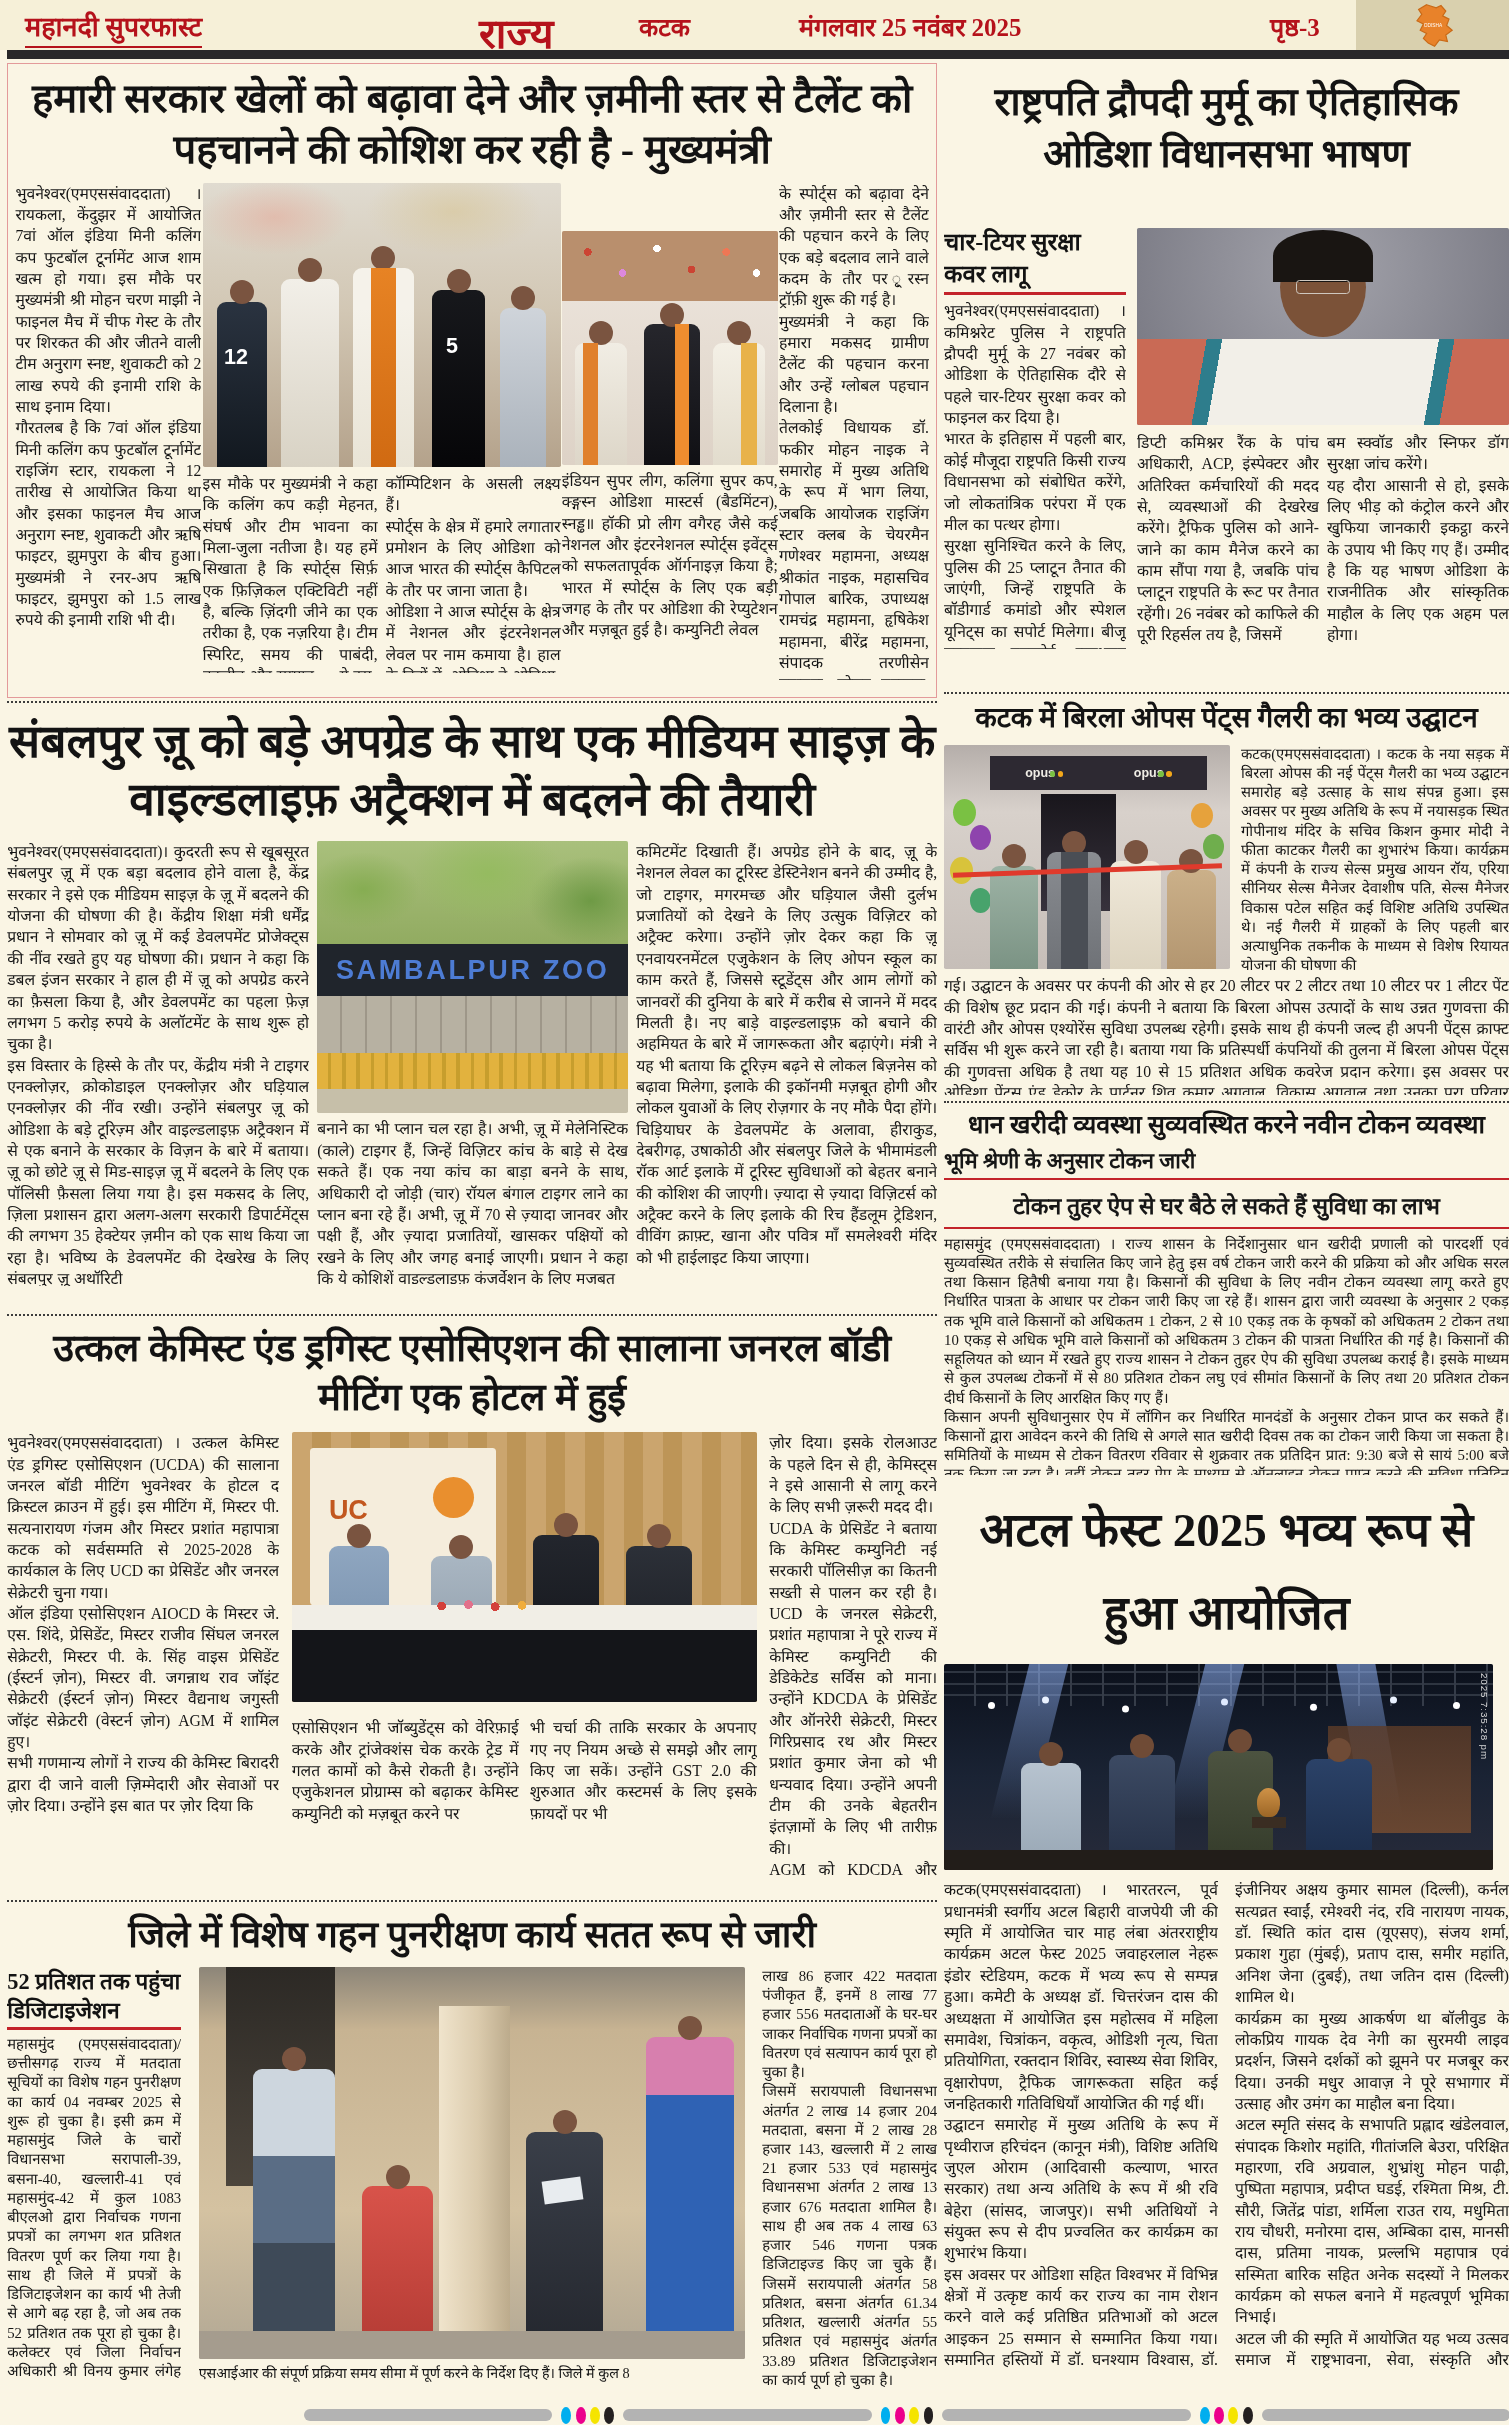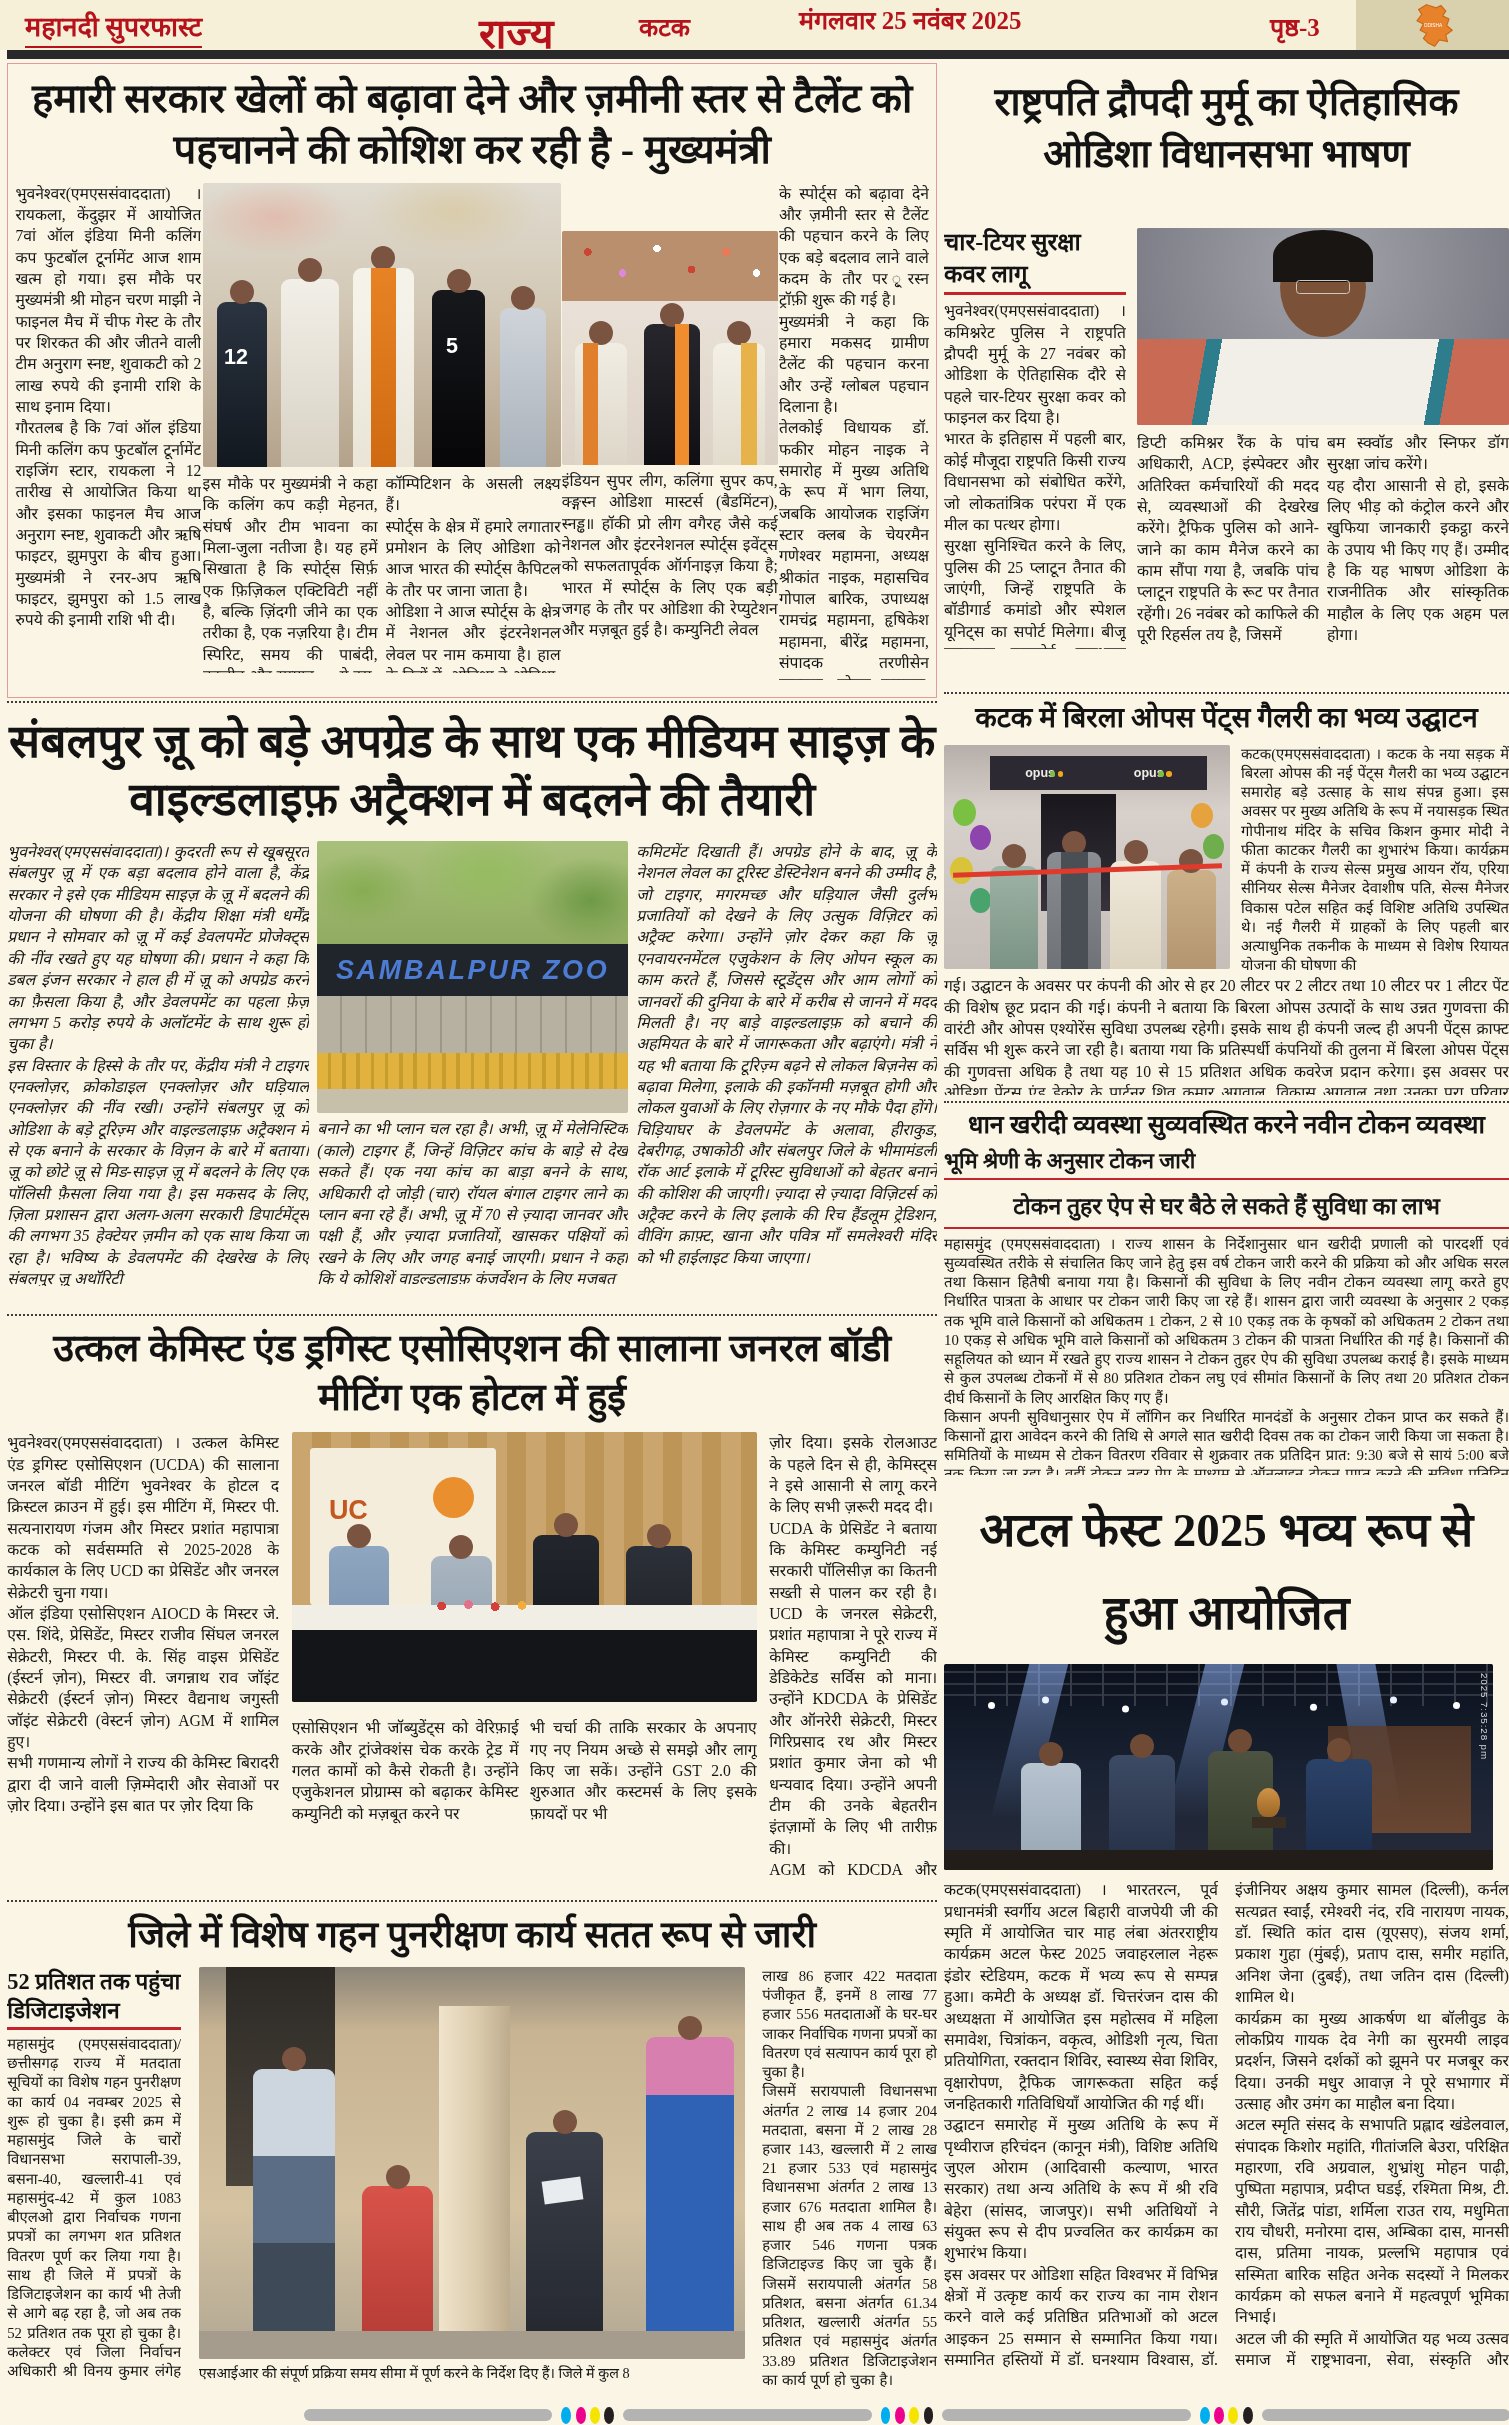--- a/index.html
+++ b/index.html
@@ -4,21 +4,21 @@
 <style>
 html,body{margin:0;padding:0;}
 body{width:1510px;height:2426px;background:#faf5e4;font-family:"Liberation Serif","DejaVu Serif",serif;position:relative;overflow:hidden;color:#161616;}
 .page{position:absolute;inset:0;}
 
 header{position:absolute;top:0;left:0;right:0;height:50px;background:#f6f0d8;}
 header .hit{position:absolute;color:#b5121b;font-weight:bold;white-space:nowrap;}
 .mast{left:25px;top:7.2px;font-size:27px;border-bottom:2.7px solid #b5121b;padding-bottom:1.8px;}
 .sec{left:479px;top:3.6px;font-size:41px;}
 .city{left:639px;top:9px;font-size:25px;}
-.date{left:799px;top:2px;font-size:25px;}
+.date{left:799px;top:9px;font-size:25px;}
 .pg{left:1270px;top:9px;font-size:25px;}
 .mapbox{position:absolute;left:1356px;top:0;width:154px;height:50px;background:#d9d0ae;display:flex;align-items:center;justify-content:center;}
 .mapbox svg{width:48px;height:45px;}
 .topbar{position:absolute;top:50px;left:7.2px;right:0;height:9px;background:#29282a;}
 
 .region-left{position:absolute;left:7.2px;top:63px;width:930px;}
 .region-right{position:absolute;left:944px;top:63px;width:565px;}
 .art{overflow:hidden;position:relative;}
 .dotsep{border-top:2.7px dotted #3c3c3c;margin:2.7px 0;}
 .hl{font-weight:bold;text-align:center;color:#131313;line-height:1.28;}
@@ -26,21 +26,21 @@
 .col{text-align:justify;white-space:pre-line;overflow:hidden;font-size:15.7px;line-height:1.36;word-spacing:0.9px;}
 .t16{font-size:14.8px;line-height:1.3;}
 .row{display:flex;justify-content:space-between;}
 
 .a1{height:635px;border:1.8px solid #e39a9a;box-sizing:border-box;padding:3.6px 7.2px;}
 .a1 .hl{font-size:40px;padding-top:5.4px;}
 .a1row{margin-top:7.2px;height:497px;}
 .a1sub{display:flex;gap:8px;margin-top:6.3px;}
 .a3{height:606px;}
 .a3 .hl{font-size:46px;padding:7.2px 0 3.6px 0;}
-.a3row{margin-top:7.2px;height:445px;font-style:italic;}
+.a3row{margin-top:7.2px;height:445px;}
 .a6{height:579px;}
 .a6 .hl{font-size:38px;padding:5.4px 0;}
 .a6row{margin-top:5.4px;height:449px;}
 .a8{height:501px;}
 .a8 .hl{font-size:37px;padding:5.4px 0;}
 .a8row{margin-top:3.6px;height:435px;}
 .subhead{font-weight:bold;color:#131313;}
 .a2{height:626px;}
 .a2 .hl{font-size:39px;padding:12.5px 0 5.4px 0;line-height:1.35;}
 .a2row{margin-top:3.6px;height:474px;}

